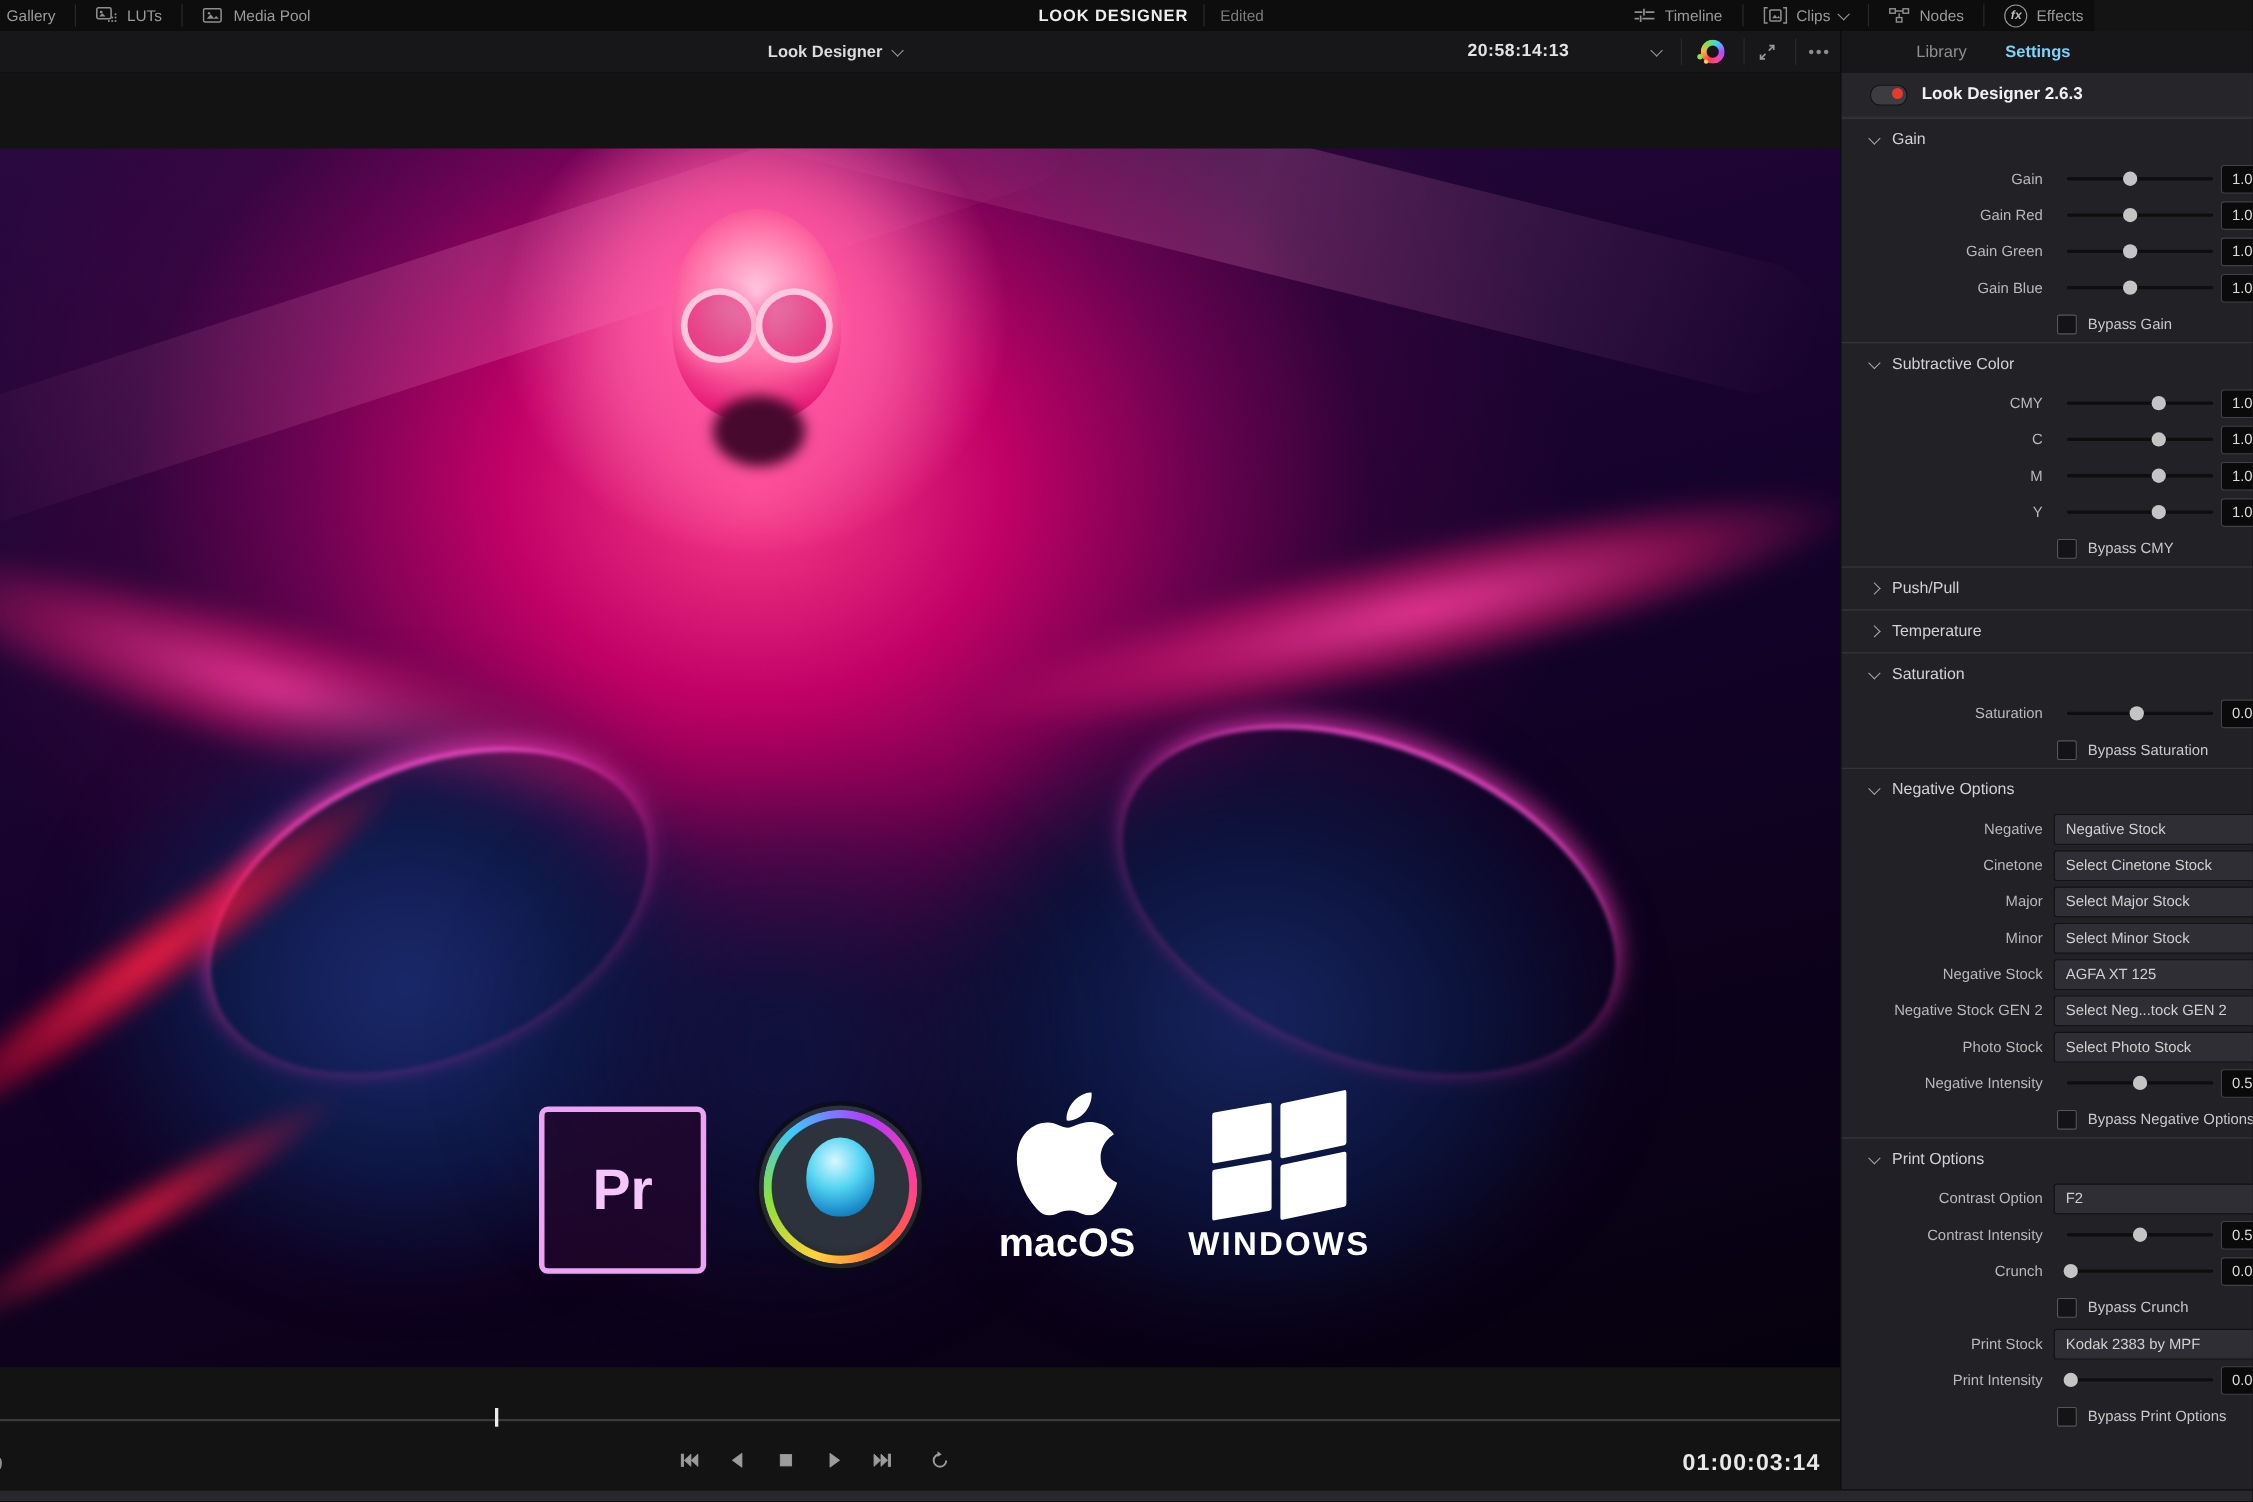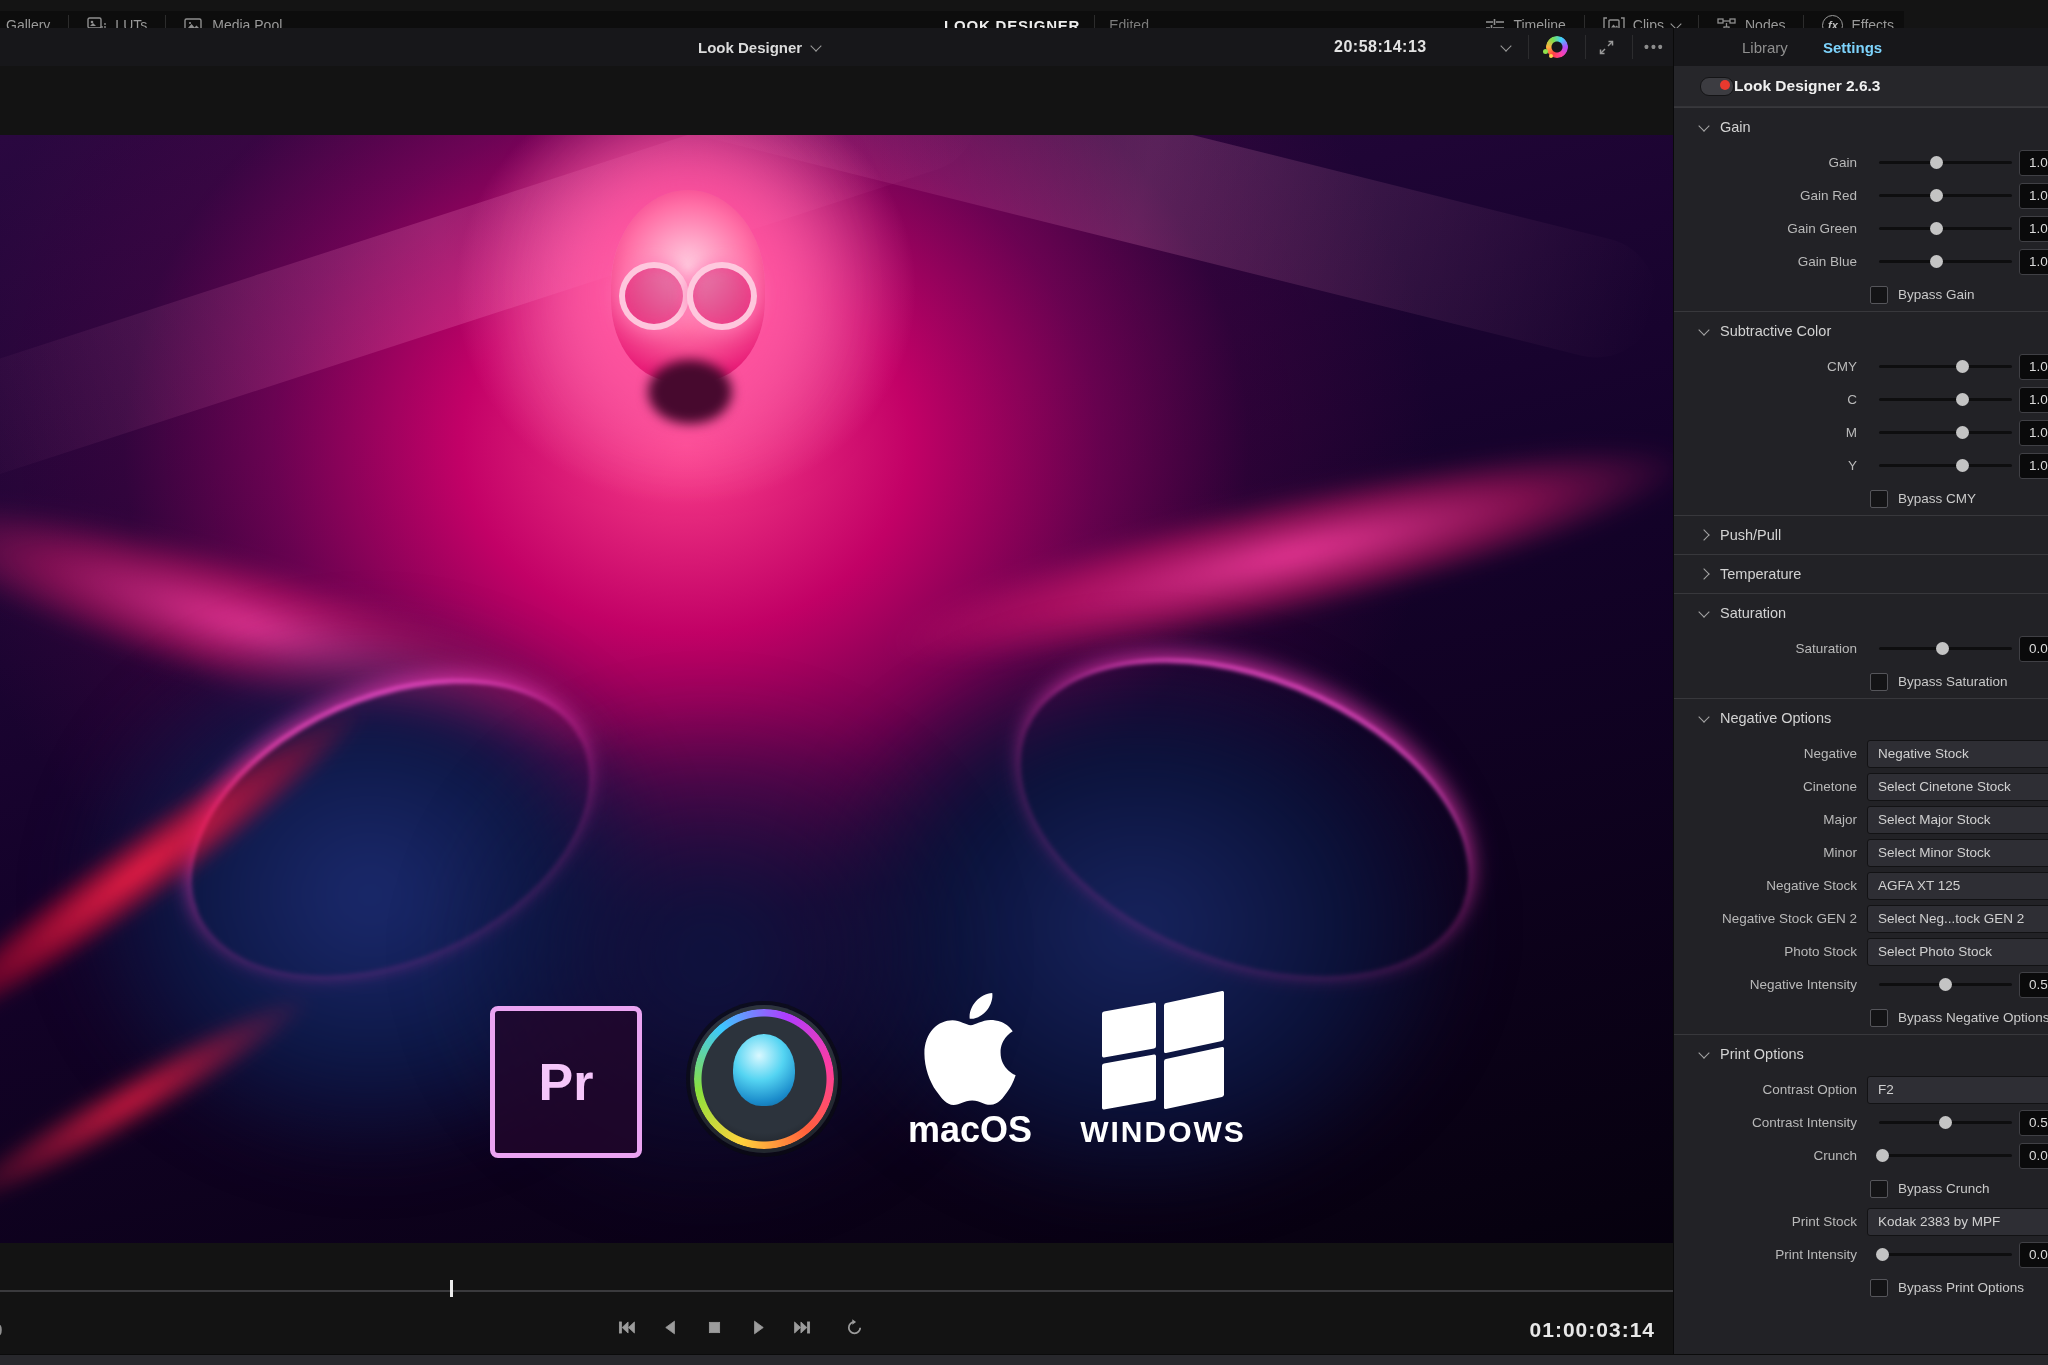--- a/index.html
+++ b/index.html
@@ -1,20 +1,20 @@
 <!DOCTYPE html>
 <html><head>
 <meta charset="utf-8">
 <style>
   html,body{margin:0;padding:0;background:#000;}
   #root{position:relative;width:2048px;height:1365px;overflow:hidden;
         background:#141414;font-family:"Liberation Sans",sans-serif;
         -webkit-font-smoothing:antialiased;}
   
-  .toolbar{position:absolute;left:0;top:11px;width:1904px;height:28px;background:#0d0d0d;border-bottom:1px solid #000;}
+  .toolbar{position:absolute;left:0;top:0;width:1904px;height:28px;background:#0d0d0d;border-bottom:1px solid #000;}
   .tgroup{position:absolute;top:0;height:28px;display:flex;align-items:center;color:#9a9a9a;font-size:14px;}
   .titem{display:flex;align-items:center;gap:8px;padding:0 18px;height:100%;}
   .tdiv{width:1px;height:20px;background:#2c2c2c;}
   .t-title{color:#ededed;font-weight:bold;letter-spacing:.8px;font-size:15px;}
   .t-edited{color:#7c7c7c;font-size:14px;}
   .icon{display:inline-flex;align-items:center;justify-content:center;color:#8f8f8f;}
   .fxcirc{width:19px;height:19px;border:1.6px solid #9a9a9a;border-radius:50%;
           font-style:italic;font-size:11px;font-weight:bold;color:#bdbdbd;
           display:inline-flex;align-items:center;justify-content:center;}
   .chev-d{width:7px;height:7px;border-right:1.6px solid currentColor;border-bottom:1.6px solid currentColor;
@@ -74,21 +74,21 @@
   .tbtn{width:22px;height:22px;display:flex;align-items:center;justify-content:center;cursor:default;}
   .tbtn svg{width:19px;height:19px;fill:#9c9c9c;stroke:#9c9c9c;}
   .vtc{position:absolute;right:18px;top:1252px;font-size:21px;font-weight:bold;color:#e8e8e8;letter-spacing:1px;}
   .edgeglyph{position:absolute;left:-7px;top:1255px;font-size:17px;color:#8f8f8f;font-weight:bold;}
   
   .panel{position:absolute;left:1673px;top:66px;width:375px;height:1288px;background:#222226;
      border-left:1px solid #09090a;overflow:hidden;}
   .plugin-row{position:relative;height:40px;display:flex;align-items:center;border-bottom:1px solid #343438;background:#26262a;}
   .toggle{width:32px;height:17px;border-radius:9px;background:#3c3c41;margin-left:26px;position:relative;border:1px solid #141416;}
   .toggle .dot{position:absolute;right:3px;top:2.5px;width:10px;height:10px;border-radius:50%;background:#e8392e;}
-  .plugin-title{color:#f0f0f0;font-weight:bold;font-size:15.5px;margin-left:0;}
+  .plugin-title{color:#f0f0f0;font-weight:bold;font-size:15.5px;margin-left:13px;}
   .sec-hdr{height:38px;display:flex;align-items:center;border-top:1px solid #38383c;color:#d2d2d2;font-size:14.5px;}
   .sec-hdr .chev{margin-left:26px;margin-right:12px;color:#a5a5a5;}
   .p-row{position:relative;height:33px;}
   .rlabel{position:absolute;left:0;top:0;width:183px;height:33px;line-height:33px;text-align:right;
      color:#b9b9b9;font-size:13.5px;white-space:nowrap;}
   .slider{position:absolute;left:198px;top:0;width:140px;height:33px;}
   .trk{position:absolute;left:7px;right:0;top:15px;height:3px;background:#0e0e0f;border-radius:2px;}
   .thumb{position:absolute;top:10px;width:13px;height:13px;border-radius:50%;background:#c4c4c4;}
   .valbox{position:absolute;left:345px;top:4px;width:58px;height:24px;background:#0a0a0b;border:1px solid #404045;
      border-radius:3px;color:#dadada;font-size:13.5px;line-height:24px;padding-left:9px;}

